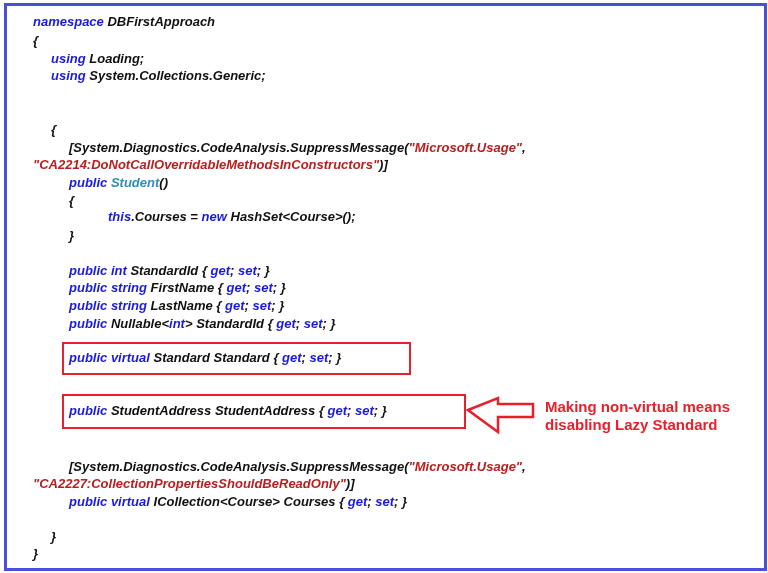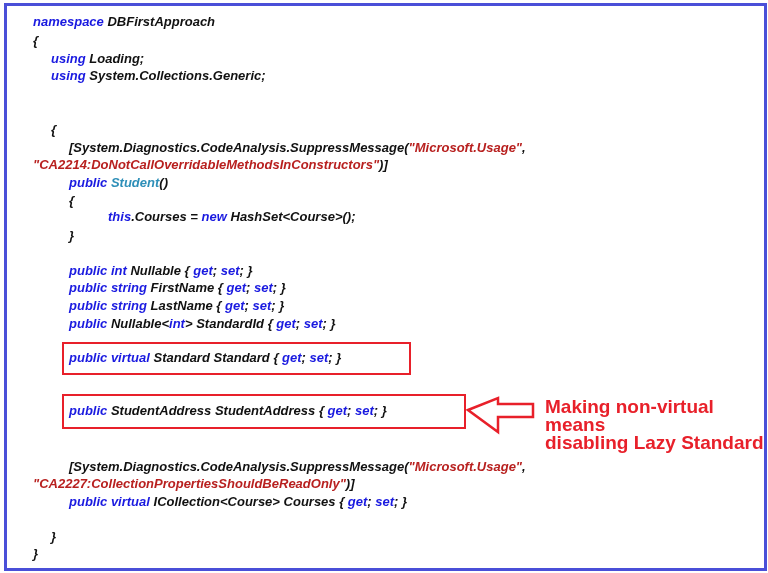--- a/index.html
+++ b/index.html
@@ -14,21 +14,21 @@
     font-size: 13px; color: #111111; white-space: pre; font-style: italic;
   }
   .line { position: absolute; left: 0; height: 18px; line-height: 18px; white-space: pre; }
   .kw { color: #1a1ae0; }
   .type { color: #2e8fb8; }
   .str { color: #b8201f; }
   .redbox { position: absolute; border: 2px solid #e8202a; box-sizing: border-box; }
   .note {
     position: absolute; left: 545px; top: 398px;
     font-family: "Liberation Sans", sans-serif; font-weight: bold;
-    font-size: 19px; line-height: 18px; color: #e8202a;
+    font-size: 15px; line-height: 18px; color: #e8202a;
   }
   .arrow { position: absolute; left: 462px; top: 394px; }
 </style>
 </head>
 <body>
 
 <div class="frame"></div>
 
 <div class="code">
   <div class="line" style="left:33px;top:13px;"><span class="kw">namespace</span><span> DBFirstApproach</span></div>
@@ -37,21 +37,21 @@
   <div class="line" style="left:51px;top:67px;"><span class="kw">using</span><span> System.Collections.Generic;</span></div>
 
   <div class="line" style="left:51px;top:121px;">{</div>
   <div class="line" style="left:69px;top:139px;"><span>[System.Diagnostics.CodeAnalysis.SuppressMessage(</span><span class="str">"Microsoft.Usage"</span><span>,</span></div>
   <div class="line" style="left:33px;top:156px;"><span class="str">"CA2214:DoNotCallOverridableMethodsInConstructors"</span><span>)]</span></div>
   <div class="line" style="left:69px;top:174px;"><span class="kw">public</span> <span class="type">Student</span><span>()</span></div>
   <div class="line" style="left:69px;top:192px;">{</div>
   <div class="line" style="left:88px;top:208px;margin-left:20px;"><span class="kw">this</span><span>.Courses = </span><span class="kw">new</span><span> HashSet&lt;Course&gt;();</span></div>
   <div class="line" style="left:69px;top:227px;">}</div>
 
-  <div class="line" style="left:69px;top:262px;"><span class="kw">public int</span><span> Nullable { </span><span class="kw">get</span><span>; </span><span class="kw">set</span><span>; }</span></div>
+  <div class="line" style="left:69px;top:262px;"><span class="kw">public int</span><span> StandardId { </span><span class="kw">get</span><span>; </span><span class="kw">set</span><span>; }</span></div>
   <div class="line" style="left:69px;top:279px;text-align:center;"><span class="kw">public string</span><span> FirstName { </span><span class="kw">get</span><span>; </span><span class="kw">set</span><span>; }</span></div>
   <div class="line" style="left:69px;top:297px;"><span class="kw">public string</span><span> LastName { </span><span class="kw">get</span><span>; </span><span class="kw">set</span><span>; }</span></div>
   <div class="line" style="left:69px;top:315px;"><span class="kw">public</span><span> Nullable&lt;</span><span class="kw">int</span><span>&gt; StandardId { </span><span class="kw">get</span><span>; </span><span class="kw">set</span><span>; }</span></div>
 
   <div class="line" style="left:69px;top:349px;"><span class="kw">public virtual</span><span> Standard Standard { </span><span class="kw">get</span><span>; </span><span class="kw">set</span><span>; }</span></div>
 
   <div class="line" style="left:69px;top:402px;"><span class="kw">public</span><span> StudentAddress StudentAddress { </span><span class="kw">get</span><span>; </span><span class="kw">set</span><span>; }</span></div>
 
   <div class="line" style="left:69px;top:458px;"><span>[System.Diagnostics.CodeAnalysis.SuppressMessage(</span><span class="str">"Microsoft.Usage"</span><span>,</span></div>
   <div class="line" style="left:33px;top:475px;"><span class="str">"CA2227:CollectionPropertiesShouldBeReadOnly"</span><span>)]</span></div>

